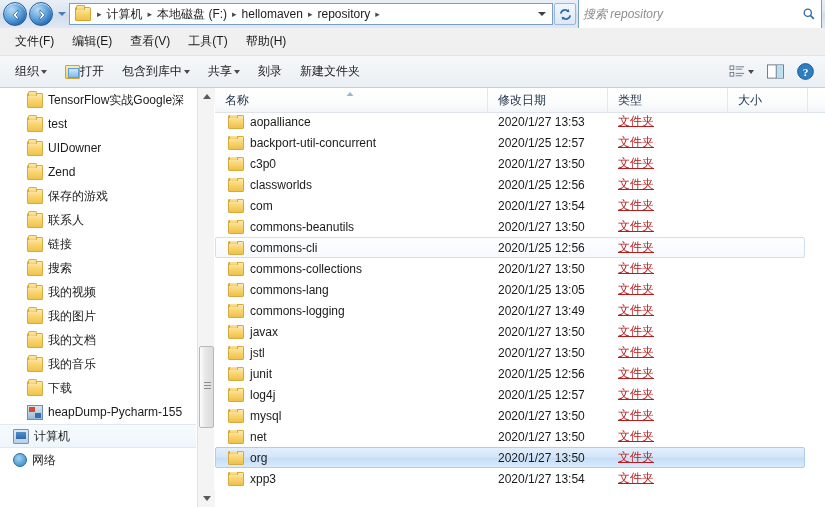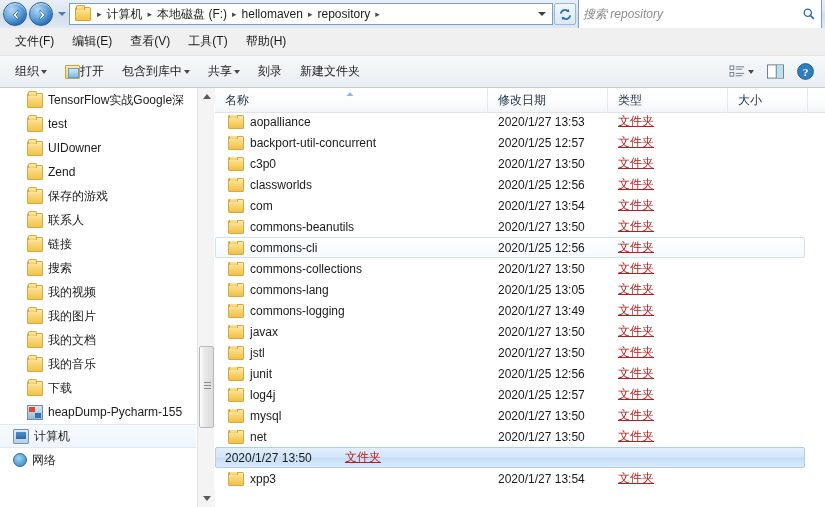--- a/index.html
+++ b/index.html
@@ -628,20 +628,24 @@
           <div class="cell name">
             <span class="row-folder"></span>
             <span>net</span>
           </div>
           <div class="cell date">2020/1/27 13:50</div>
           <div class="cell type">文件夹</div>
           <div class="cell size"></div>
         </div>
         <div class="row selected">
           <div class="rowbg"></div>
+          <div class="cell name">
+            <span class="row-folder"></span>
+            <span>org</span>
+          </div>
           <div class="cell date">2020/1/27 13:50</div>
           <div class="cell type">文件夹</div>
           <div class="cell size"></div>
         </div>
         <div class="row">
           <div class="rowbg"></div>
           <div class="cell name">
             <span class="row-folder"></span>
             <span>xpp3</span>
           </div>

